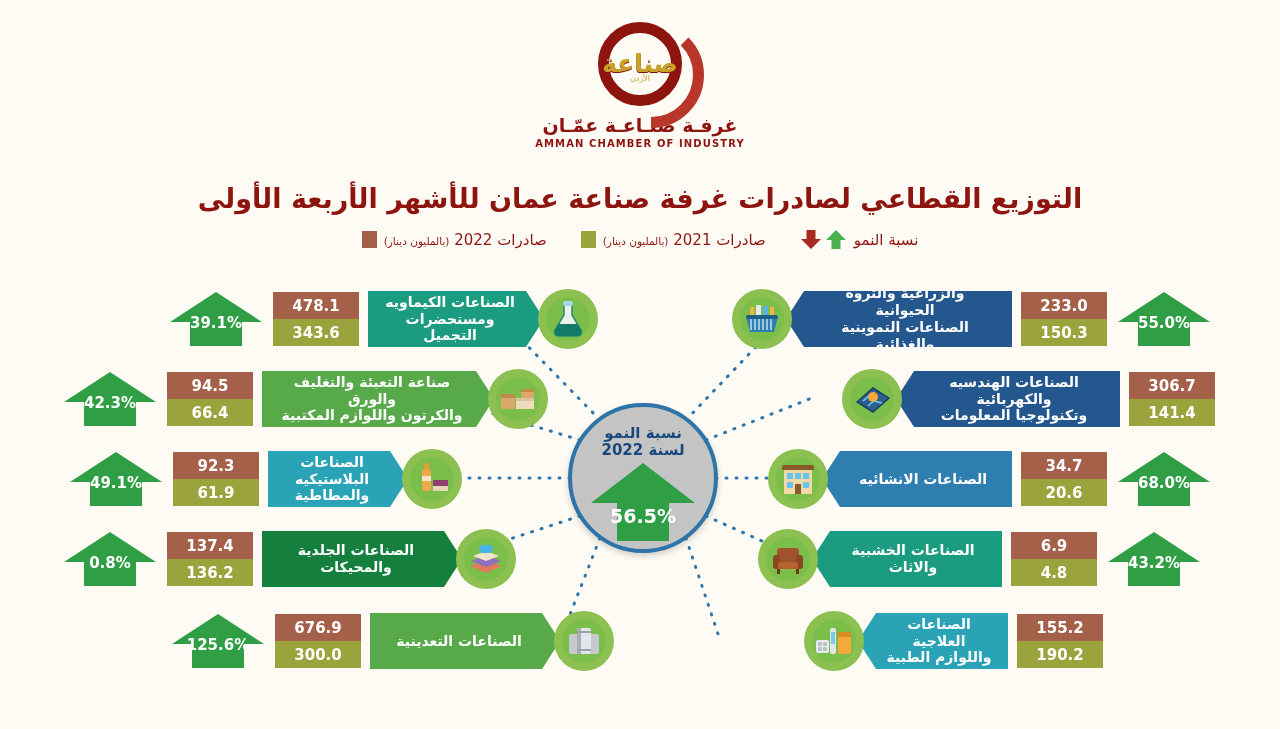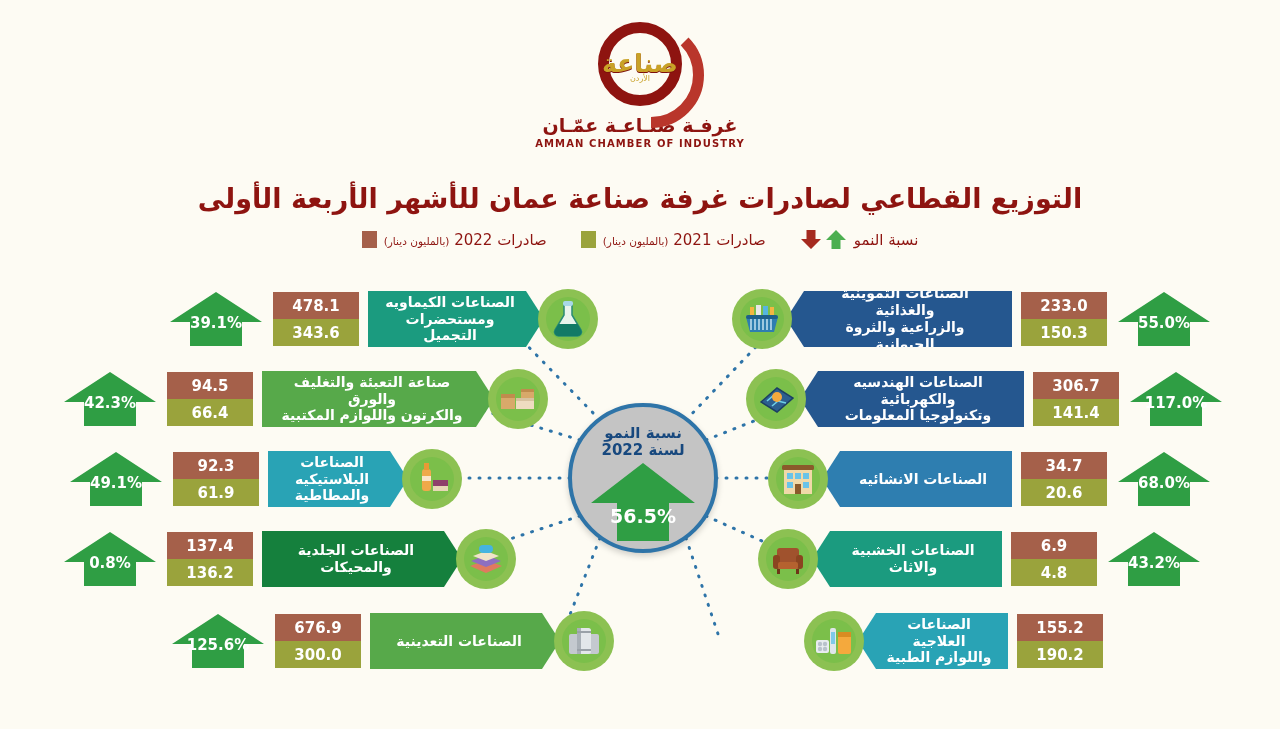--- a/index.html
+++ b/index.html
@@ -223,22 +223,22 @@
           <polygon points="48,2 94,32 74,32 74,56 22,56 22,32 2,32" fill="#2f9e44"></polygon>
         </svg>
       <span>55.0%</span>
     </div>
     <div class="values">
       <div class="val cur">233.0</div>
       <div class="val prev">150.3</div>
     </div>
     <div class="ribbon" style="background:#25578f; width:226px;">
       <div>
+        <div>والزراعية والثروة الحيوانية</div>
         <div>الصناعات التموينية والغذائية</div>
-        <div>والزراعية والثروة الحيوانية</div>
       </div>
     </div>
     <div class="icon-circle">
       <svg width="46" height="46" viewBox="0 0 46 46">
         <circle cx="23" cy="23" r="22" fill="#7bbf4a"></circle>
         <path d="M11 11h4v10h-4z" fill="#f4b642"></path>
         <rect x="17" y="9" width="5" height="13" fill="#e8e8e8"></rect>
         <rect x="24" y="10" width="5" height="12" fill="#56b6e0"></rect>
         <path d="M31 11h4v11h-4z" fill="#f4b642"></path>
         <path d="M7 21h32l-4 15H11z" fill="#2e7eb0"></path>
@@ -274,26 +274,20 @@
         <rect x="6" y="18" width="14" height="4" fill="#c08c4d"></rect>
         <rect x="21" y="22" width="18" height="11" fill="#eedcc0"></rect>
         <rect x="21" y="22" width="18" height="3" fill="#d8c2a0"></rect>
         <rect x="26" y="13" width="13" height="9" fill="#d8a96a"></rect>
         <rect x="26" y="13" width="13" height="3" fill="#c08c4d"></rect>
       </svg>
     </div>
   </div>
 
   <div class="row right" style="right:56px; top:368px;">
-    <div class="growth">
-      <svg viewBox="0 0 96 58">
-          <polygon points="48,2 94,32 74,32 74,56 22,56 22,32 2,32" fill="#2f9e44"></polygon>
-        </svg>
-      <span>117.0%</span>
-    </div>
     <div class="values">
       <div class="val cur">306.7</div>
       <div class="val prev">141.4</div>
     </div>
     <div class="ribbon" style="background:#25578f; width:224px;">
       <div>
         <div>الصناعات الهندسيه والكهربائية</div>
         <div>وتكنولوجيا المعلومات</div>
       </div>
     </div>

